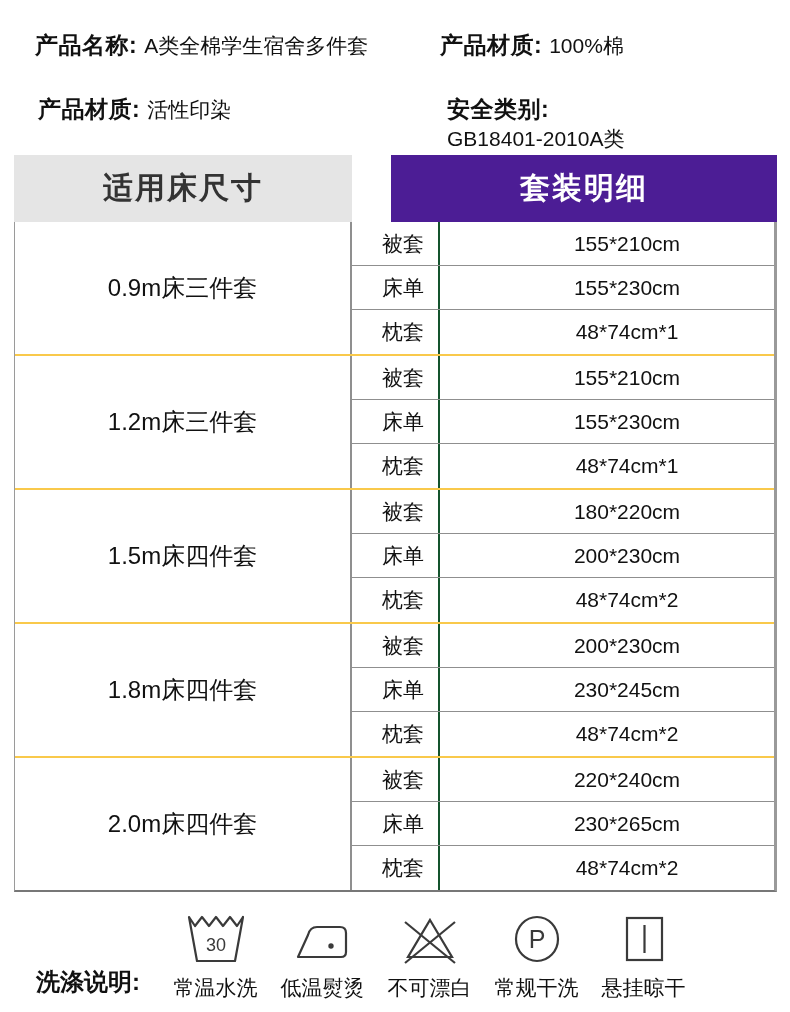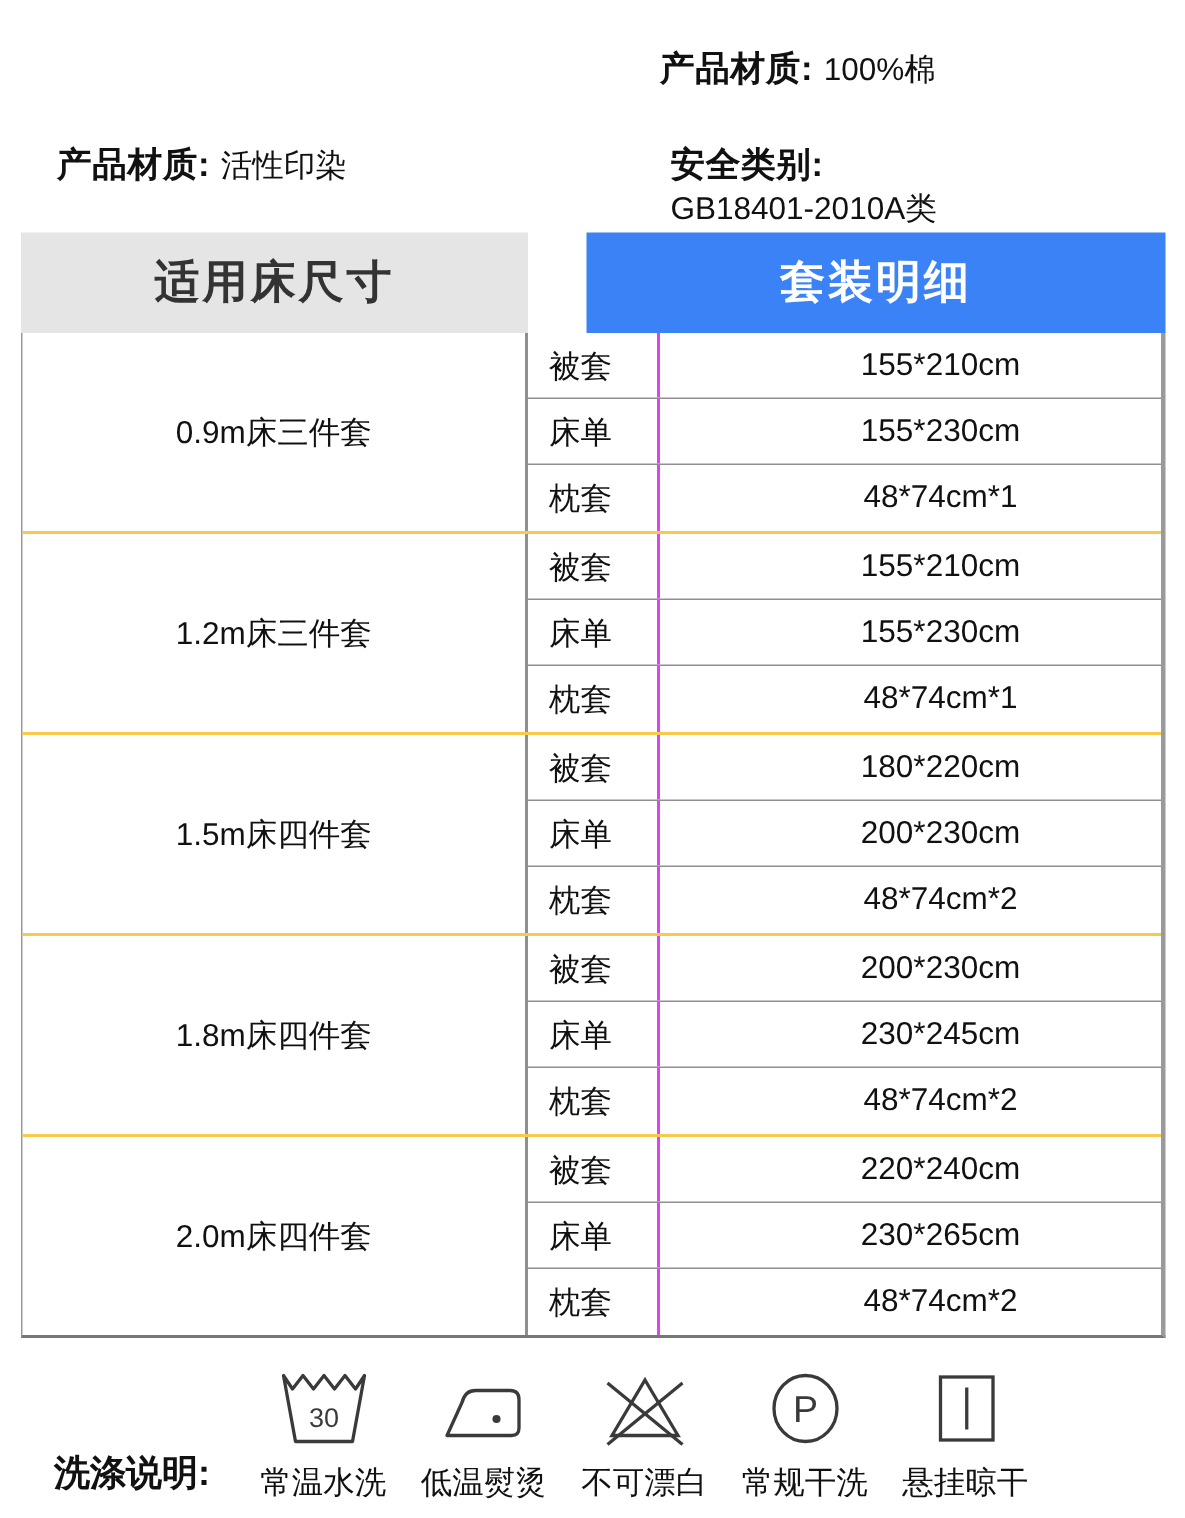--- a/index.html
+++ b/index.html
@@ -20,33 +20,33 @@
   .f1 { left:440px; top:30px; }
   .f2 { left:38px;  top:94px; }
   .f3 { left:440px; top:94px;flex-direction:column; }
 
   
   .spec-table { position:absolute; left:14px; top:155px; width:763px; }
   .thead { display:flex; height:67px; }
   .th { display:flex; align-items:center; justify-content:center;
         font-size:30px; font-weight:bold; letter-spacing:2px; }
   .th-left  { width:338px; background:#e5e5e5; color:#333333; }
-  .th-right { flex:1; background:#3b82f6; color:#ffffff;margin-left:39px; }
+  .th-right { flex:1; background:#4c1d95; color:#ffffff;margin-left:39px; }
 
   .tbody { border-left:1px solid #9a9a9a; border-right:3px solid #9a9a9a;
            border-bottom:2px solid #777777; }
   .tgroup { display:flex; border-bottom:2px solid #F9C94B; }
   .tgroup:last-child { border-bottom:none; }
   .size-cell { width:337px; display:flex; align-items:center; justify-content:center;
-               font-size:21px; border-right:2px solid #8f8f8f; }
+               font-size:24px; border-right:2px solid #8f8f8f; }
   .rows { flex:1; display:flex; flex-direction:column; }
   .trow { display:flex; height:44px; border-bottom:1.5px solid #8f8f8f; }
   .trow:last-child { border-bottom:none;justify-content:center; }
-  .item-cell { width:88px; display:flex; align-items:center; padding-left:14px;
-               font-size:21px; border-right:2px solid #d946ef; }
+  .item-cell { width:88px; display:flex; align-items:center; padding-left:30px;
+               font-size:21px; border-right:2px solid #14532d; }
   .spec-cell { flex:1; display:flex; align-items:center; justify-content:center;
                font-size:21px;padding-left:40px; }
 
   
   .care { position:absolute; left:0; top:912px; width:790px;
           display:flex; align-items:flex-end; }
   .care-label { font-weight:bold; font-size:24px; margin-left:36px;
                 padding-bottom:4px; white-space:nowrap; }
   .care-items { display:flex; margin-left:22px; }
   .care-item { width:107px; display:flex; flex-direction:column;
@@ -56,20 +56,24 @@
   .cicon { stroke:#3a3a3a; fill:none; stroke-width:2.2; }
   .cfill { fill:#3a3a3a; stroke:none; }
   .ctext { fill:#3a3a3a; font-family:"Liberation Sans","DejaVu Sans",sans-serif; }
 </style>
 </head>
 <body>
 
 <div class="page">
 
   <div class="info">
+    <div class="pair f0">
+      <span class="lbl">产品名称:</span>
+      <span class="val">A类全棉学生宿舍多件套</span>
+    </div>
     <div class="pair f1">
       <span class="lbl">产品材质:</span>
       <span class="val">100%棉</span>
     </div>
     <div class="pair f2">
       <span class="lbl">产品材质:</span>
       <span class="val">活性印染</span>
     </div>
     <div class="pair f3">
       <span class="lbl">安全类别:</span>

